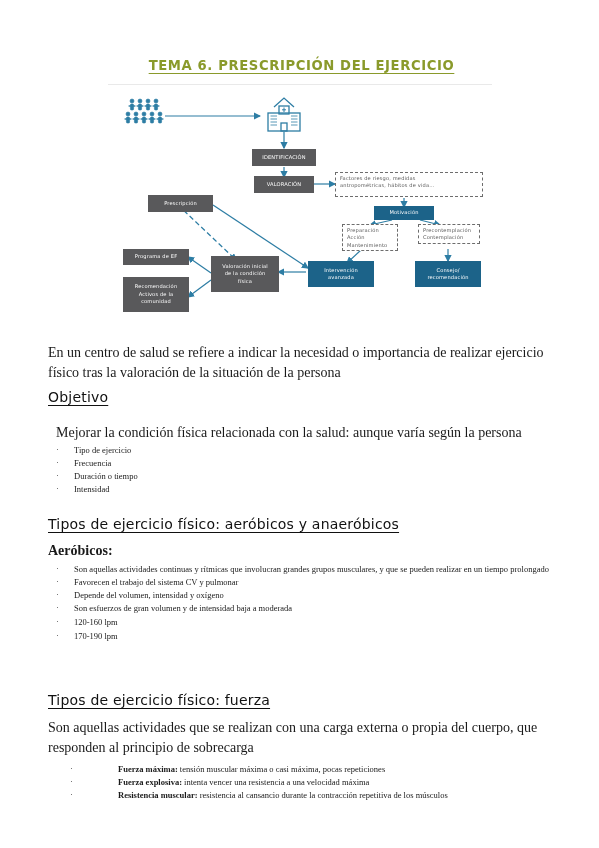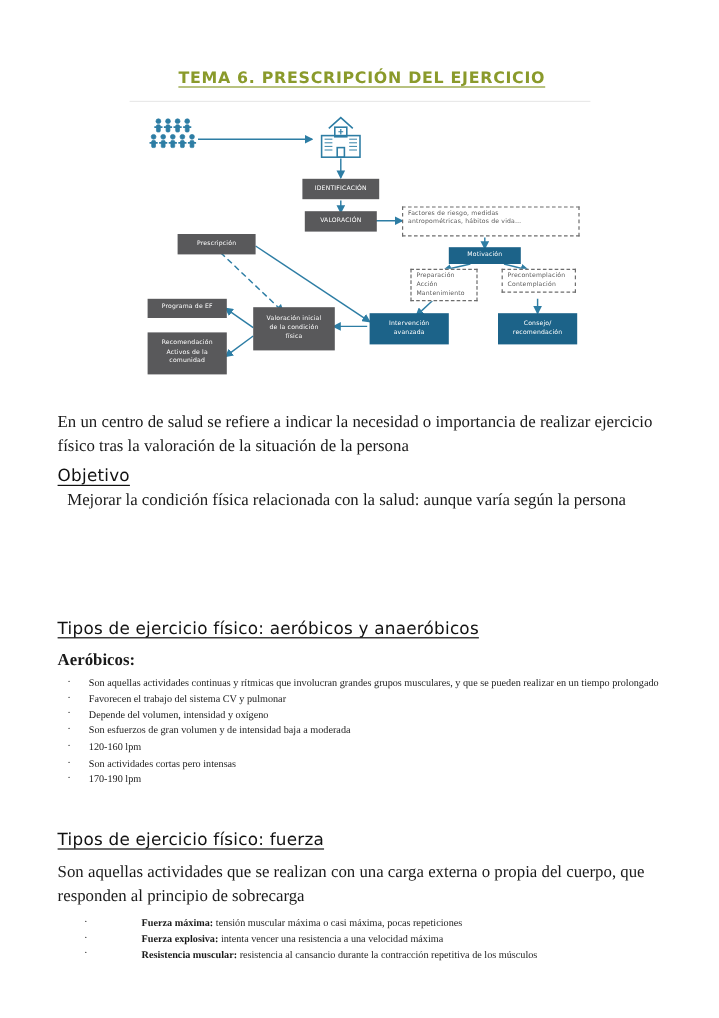--- a/index.html
+++ b/index.html
@@ -295,35 +295,40 @@
 
     </div>
   </div>
 
   <div class="body-text" style="top:343px;">
     <p class="para">En un centro de salud se refiere a indicar la necesidad o importancia de realizar ejercicio físico tras la valoración de la situación de la persona</p>
   </div>
 
   <div class="body-text" style="top:389px;">
     <div class="sec-head">Objetivo</div>
-    <p class="para" style="margin-top:3px; padding-left:8px;">Mejorar la condición física relacionada con la salud: aunque varía según la persona</p>
+    <p class="para" style="margin-top:18px; padding-left:8px;">Mejorar la condición física relacionada con la salud: aunque varía según la persona</p>
+    <ul class="bul" style="margin-top:1px;">
+      <li>Tipo de ejercicio</li>
+      <li>Frecuencia</li>
+      <li>Duración o tiempo</li>
+      <li>Intensidad</li>
+    </ul>
   </div>
 
   <div class="body-text" style="top:516px;">
     <div class="sec-head">Tipos de ejercicio físico: aeróbicos y anaeróbicos</div>
     <p class="para sub-head" style="margin-top:9px;">Aeróbicos:</p>
     <ul class="bul" style="margin-top:2px;">
       <li>Son aquellas actividades continuas y rítmicas que involucran grandes grupos musculares, y que se pueden realizar en un tiempo prolongado</li>
       <li>Favorecen el trabajo del sistema CV y pulmonar</li>
       <li>Depende del volumen, intensidad y oxígeno</li>
       <li>Son esfuerzos de gran volumen y de intensidad baja a moderada</li>
       <li>120-160 lpm</li>
     </ul>
     <ul class="bul" style="margin-top:2px;">
-      <li>Son actividades cortas pero intensas</li>
       <li>170-190 lpm</li>
     </ul>
   </div>
 
   <div class="body-text" style="top:692px;">
     <div class="sec-head">Tipos de ejercicio físico: fuerza</div>
     <p class="para" style="margin-top:10px;">Son aquellas actividades que se realizan con una carga externa o propia del cuerpo, que responden al principio de sobrecarga</p>
     <ul class="bul indent" style="margin-top:4px;">
       <li><b>Fuerza máxima:</b><span> tensión muscular máxima o casi máxima, pocas repeticiones</span></li>
       <li><b>Fuerza explosiva:</b><span> intenta vencer una resistencia a una velocidad máxima</span></li>

